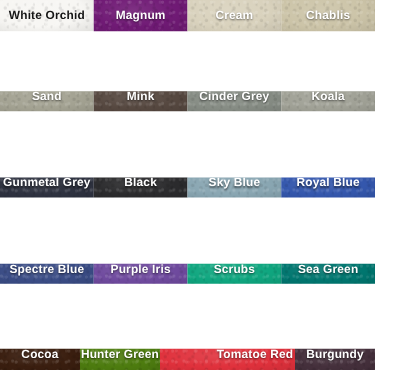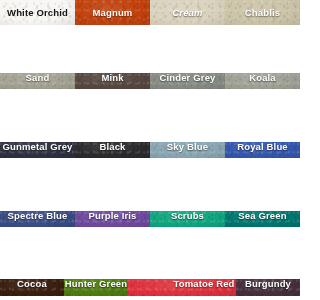--- a/index.html
+++ b/index.html
@@ -93,24 +93,24 @@
   }
 </style>
 </head>
 <body>
 
 <div id="swatch-grid">
     <div class="swatch-row">
       <div class="swatch light-text" style="background: rgb(247, 246, 243);">
         <div class="swatch-label">White Orchid</div>
       </div>
-      <div class="swatch" style="background: #c2410c; align-items: flex-end;">
+      <div class="swatch" style="background: #701a75; align-items: flex-end;">
         <div class="swatch-label">Magnum</div>
       </div>
-      <div class="swatch" style="background: rgb(217, 210, 189); font-style: italic;">
+      <div class="swatch" style="background: rgb(217, 210, 189);">
         <div class="swatch-label">Cream</div>
       </div>
       <div class="swatch" style="background: rgb(204, 196, 168);">
         <div class="swatch-label">Chablis</div>
       </div>
     </div>
     <div class="swatch-row">
       <div class="swatch" style="background: rgb(163, 162, 146);">
         <div class="swatch-label">Sand</div>
       </div>

